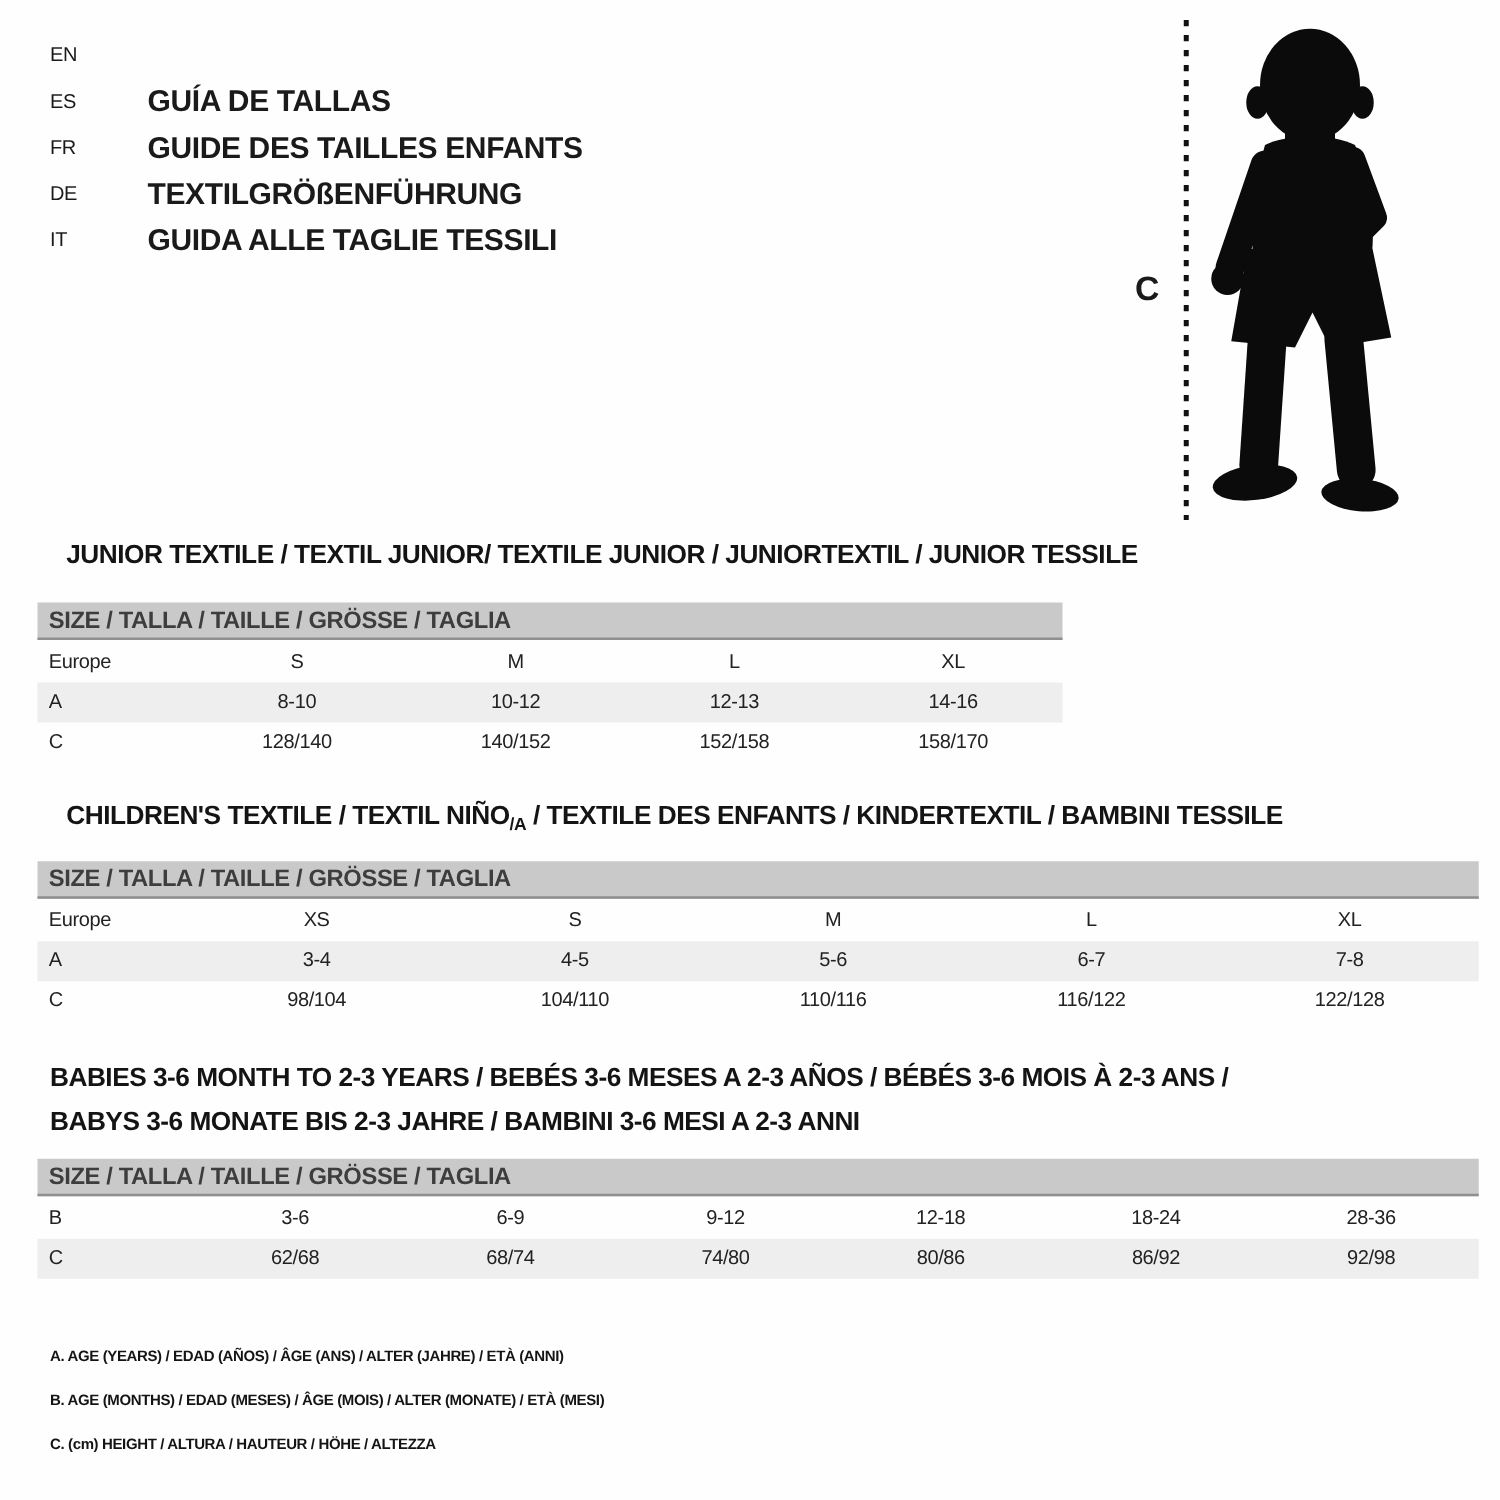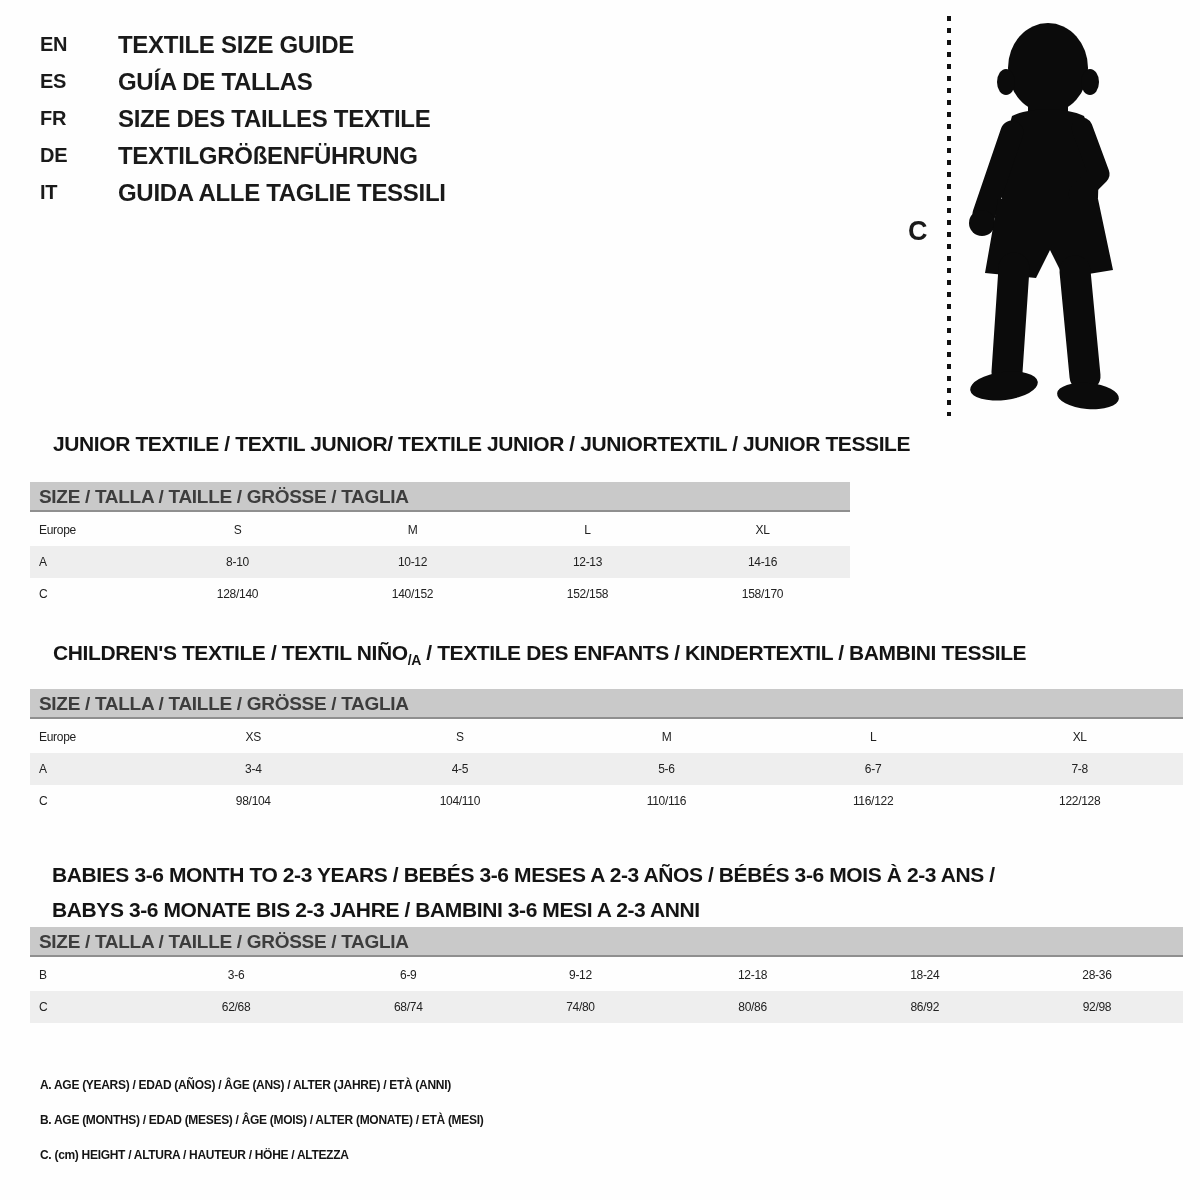--- a/index.html
+++ b/index.html
@@ -4,67 +4,66 @@
 <style>
   html,body{margin:0;padding:0;background:#ffffff;}
   .page{
     position:relative;width:1200px;height:1200px;background:#fefefe;
     font-family:"Liberation Sans","DejaVu Sans",sans-serif;
     color:#1a1a1a;overflow:hidden;
   }
   
   .lang-block{position:absolute;left:40px;top:26px;}
   .lang-row{display:flex;height:37px;align-items:center;}
-  .lang-code{width:78px;font-size:20px;font-weight:700;letter-spacing:-0.3px;}
+  .lang-code{width:78px;font-size:16px;font-weight:400;letter-spacing:-0.3px;}
   .lang-title{font-size:24px;font-weight:700;letter-spacing:-0.3px;white-space:nowrap;}
   
   .figure-line{position:absolute;left:946px;top:16px;}
   .figure-label{position:absolute;left:908px;top:216px;font-size:27px;font-weight:700;}
   .figure-silhouette{position:absolute;left:960px;top:16px;}
   
   .s-title{position:absolute;left:52px;margin:1px;font-size:21px;font-weight:700;
            letter-spacing:-0.4px;white-space:nowrap;color:#141414;}
   .s-title .sub{font-size:14px;vertical-align:-5px;font-weight:700;}
   .size-bar{position:absolute;left:30px;height:30px;line-height:30px;
             background:#c9c9c9;border-bottom:2px solid #8f8f8f;
             padding-left:9px;box-sizing:border-box;
             font-size:19px;font-weight:700;letter-spacing:-0.3px;color:#3d3d3d;}
   .t-table{position:absolute;left:30px;}
-  .t-row{display:flex;height:32px;align-items:center;font-size:12px;
+  .t-row{display:flex;height:32px;align-items:center;font-size:16px;
          letter-spacing:-0.3px;color:#222222;}
   .t-row.striped{background:#eeeeee;}
   .t-label{width:120px;padding-left:9px;box-sizing:border-box;}
   .t-cell{flex:1;text-align:center;}
   .w-junior{width:820px;}
   .w-wide{width:1153px;}
   
-  .babies-title{position:absolute;left:40px;margin:12px;font-size:21px;font-weight:700;
+  .babies-title{position:absolute;left:40px;margin:0;font-size:21px;font-weight:700;
                 letter-spacing:-0.4px;line-height:35px;white-space:nowrap;color:#141414;}
   
   .legend{position:absolute;left:40px;top:1068px;}
   .legend div{height:35px;line-height:35px;font-size:12px;font-weight:700;
               letter-spacing:-0.3px;white-space:nowrap;color:#141414;}
 </style>
 </head>
 <body>
 
 <div class="page">
 
   <div class="lang-block">
     <div class="lang-row">
       <span class="lang-code">EN</span>
-      <span class="lang-title">TEXTILE SIZE GUIDE</span>
     </div>
     <div class="lang-row">
       <span class="lang-code">ES</span>
       <span class="lang-title">GUÍA DE TALLAS</span>
     </div>
     <div class="lang-row">
       <span class="lang-code">FR</span>
-      <span class="lang-title">SIZE DES TAILLES TEXTILE</span>
+      <span class="lang-title">GUIDE DES TAILLES ENFANTS</span>
     </div>
     <div class="lang-row">
       <span class="lang-code">DE</span>
       <span class="lang-title">TEXTILGRÖßENFÜHRUNG</span>
     </div>
     <div class="lang-row">
       <span class="lang-code">IT</span>
       <span class="lang-title">GUIDA ALLE TAGLIE TESSILI</span>
     </div>
   </div>

